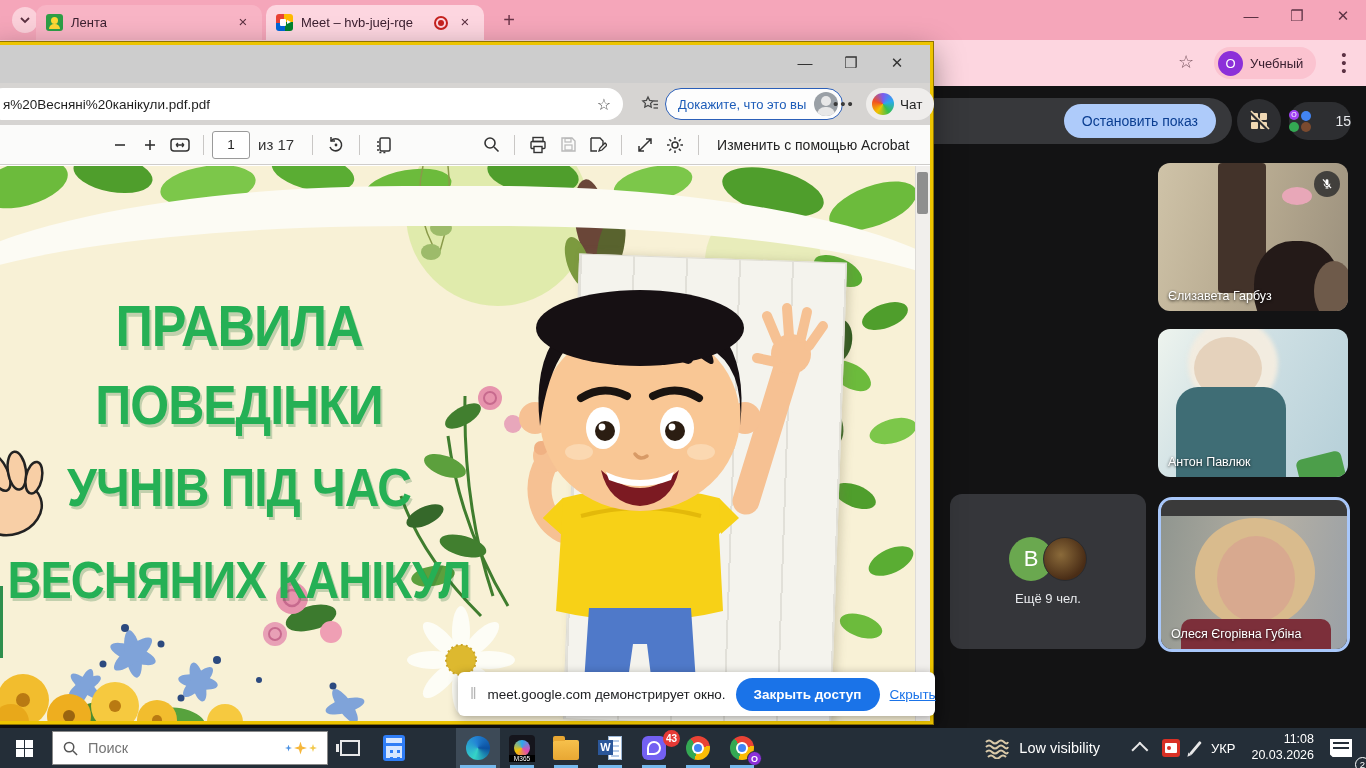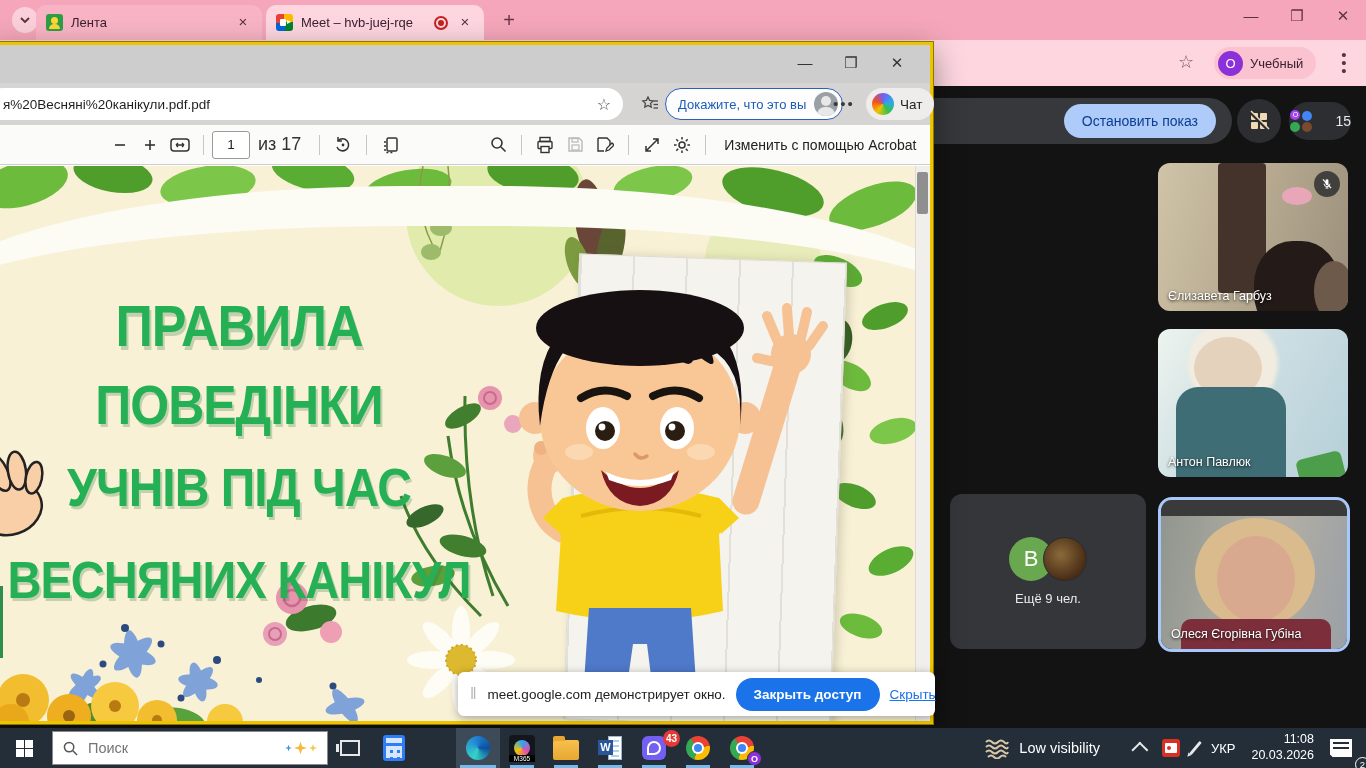--- a/index.html
+++ b/index.html
@@ -32,21 +32,21 @@
   .profile-chip { position:absolute; right:50px; top:7px; height:32px; min-width:102px; background:#fbc3d0; border-radius:16px; display:flex; align-items:center; padding:0 12px 0 4px; gap:7px; }
   .profile-avatar { width:25px; height:25px; border-radius:50%; background:#8c30d9; color:#fff; font-size:13px; text-align:center; line-height:25px; }
   .profile-name { font-size:13px; color:#3a2030; }
   .kebab { position:absolute; right:14px; top:11px; width:16px; height:24px; color:#5c3244; font-size:15px; letter-spacing:0; line-height:8px; text-align:center;}
 
   
   .meet { position:absolute; left:0; top:86px; width:1366px; height:682px; background:#131314; }
   .present-banner { position:absolute; left:860px; top:12px; width:372px; height:46px; background:#37383b; border-radius:23px; }
   .stop-present-btn { position:absolute; right:16px; top:6px; height:34px; padding:0 18px; background:#aecbfa; color:#0b3e91; border:none; border-radius:17px; font-size:14px; font-family:"Liberation Sans",sans-serif; }
   .layout-btn { position:absolute; left:1237px; top:13px; width:44px; height:44px; border-radius:50%; background:#2d2e31; display:flex; align-items:center; justify-content:center; }
-  .people-pill { position:absolute; left:1289px; top:16px; width:62px; height:38px; border-radius:19px; background:#2d2e31; display:flex; align-items:center; justify-content:flex-end; gap:23px; }
+  .people-pill { position:absolute; left:1289px; top:16px; width:62px; height:38px; border-radius:19px; background:#2d2e31; display:flex; align-items:center; justify-content:space-between; gap:23px; }
   .mini-avatars { width:22px; height:22px; position:relative; }
   .mini-avatars i { position:absolute; width:10px; height:10px; border-radius:50%; font-style:normal; font-size:7px; line-height:10px; text-align:center; color:#fff; }
   .people-count { color:#e8eaed; font-size:14px; }
 
   .tile { position:absolute; border-radius:12px; overflow:hidden; background:#202124; }
   .tile .vid { position:absolute; inset:0; }
   .tile .blob { position:absolute; border-radius:50%; }
   .tile .name { position:absolute; left:10px; bottom:8px; color:#fff; font-size:12.5px; text-shadow:0 1px 3px rgba(0,0,0,.9); white-space:nowrap; }
   .mic-off { position:absolute; top:8px; right:8px; width:26px; height:26px; border-radius:50%; background:rgba(32,33,36,.75); display:flex; align-items:center; justify-content:center; }
   .tile.active-speaker { border:3px solid #a8c7fa; border-radius:14px; }
@@ -73,21 +73,21 @@
   .verify-avatar::before { content:""; position:absolute; left:7px; top:4px; width:10px; height:10px; border-radius:50%; background:#e8e8e8; }
   .verify-avatar::after { content:""; position:absolute; left:3px; top:15px; width:18px; height:12px; border-radius:8px 8px 0 0; background:#e8e8e8; }
   .addr-more { position:absolute; left:840px; top:12px; color:#3a3a3a; font-size:15px; letter-spacing:2px; }
   .copilot-chip { position:absolute; left:873px; top:5px; height:32px; background:#efedeb; border-radius:16px; display:flex; align-items:center; gap:6px; padding:0 12px 0 6px; font-size:13.5px; color:#1f1f1f; }
   .copilot-ball { width:22px; height:22px; border-radius:50%; background:conic-gradient(#7a5cf0,#2aa8f0,#35c14e,#f2c200,#f25022,#7a5cf0); }
   .pdf-toolbar { position:absolute; left:0; top:80px; right:0; height:40px; background:#fbfbfa; border-bottom:1px solid #cfcdcb; display:flex; align-items:center; }
   .tb-ic { width:30px; height:30px; display:flex; align-items:center; justify-content:center; color:#333; }
   .tb-ic svg { display:block; }
   .tb-sep { width:1px; height:20px; background:#c9c7c5; margin:0 8px; }
   .page-box { width:38px; height:28px; border:1px solid #9a9a9a; border-radius:3px; background:#fff; text-align:center; font-size:13.5px; color:#222; font-family:"Liberation Sans",sans-serif; }
-  .page-of { font-size:18px; color:#333; margin:0 10px 0 8px; white-space:nowrap; }
+  .page-of { font-size:15px; color:#333; margin:0 10px 0 8px; white-space:nowrap; }
   .acrobat-label { font-size:14px; color:#222; white-space:nowrap; margin-left:10px; }
   .pdf-content { position:absolute; left:0; top:121px; right:0; bottom:0; background:#f8f1d6; overflow:hidden; }
   .scrollbar { position:absolute; right:0; top:0; bottom:0; width:15px; background:#f1efec; border-left:1px solid #dddbd8; }
   .scroll-thumb { position:absolute; right:2px; top:6px; width:11px; height:42px; background:#8f8f8f; border-radius:2px; }
 
   
   .arch { position:absolute; left:-90px; top:20px; width:1090px; height:560px; border-radius:46% 46% 0 0 / 135px; border-top:40px solid #fcfbf4; }
   .door { position:absolute; left:578px; top:92px; width:268px; height:466px; background:#f4f3ed; border:1px solid #dedcd2; transform:rotate(2deg);
           background-image:repeating-linear-gradient(90deg, rgba(90,85,70,.12) 0 2px, transparent 2px 53px); box-shadow:4px 0 8px rgba(120,110,80,.25); }
   .slide-title { position:absolute; width:480px; text-align:center; font-weight:bold; color:#25b055; letter-spacing:-1px; transform:scaleY(1.12); text-shadow:2px 3px 0 rgba(30,110,50,.25); white-space:nowrap; }

